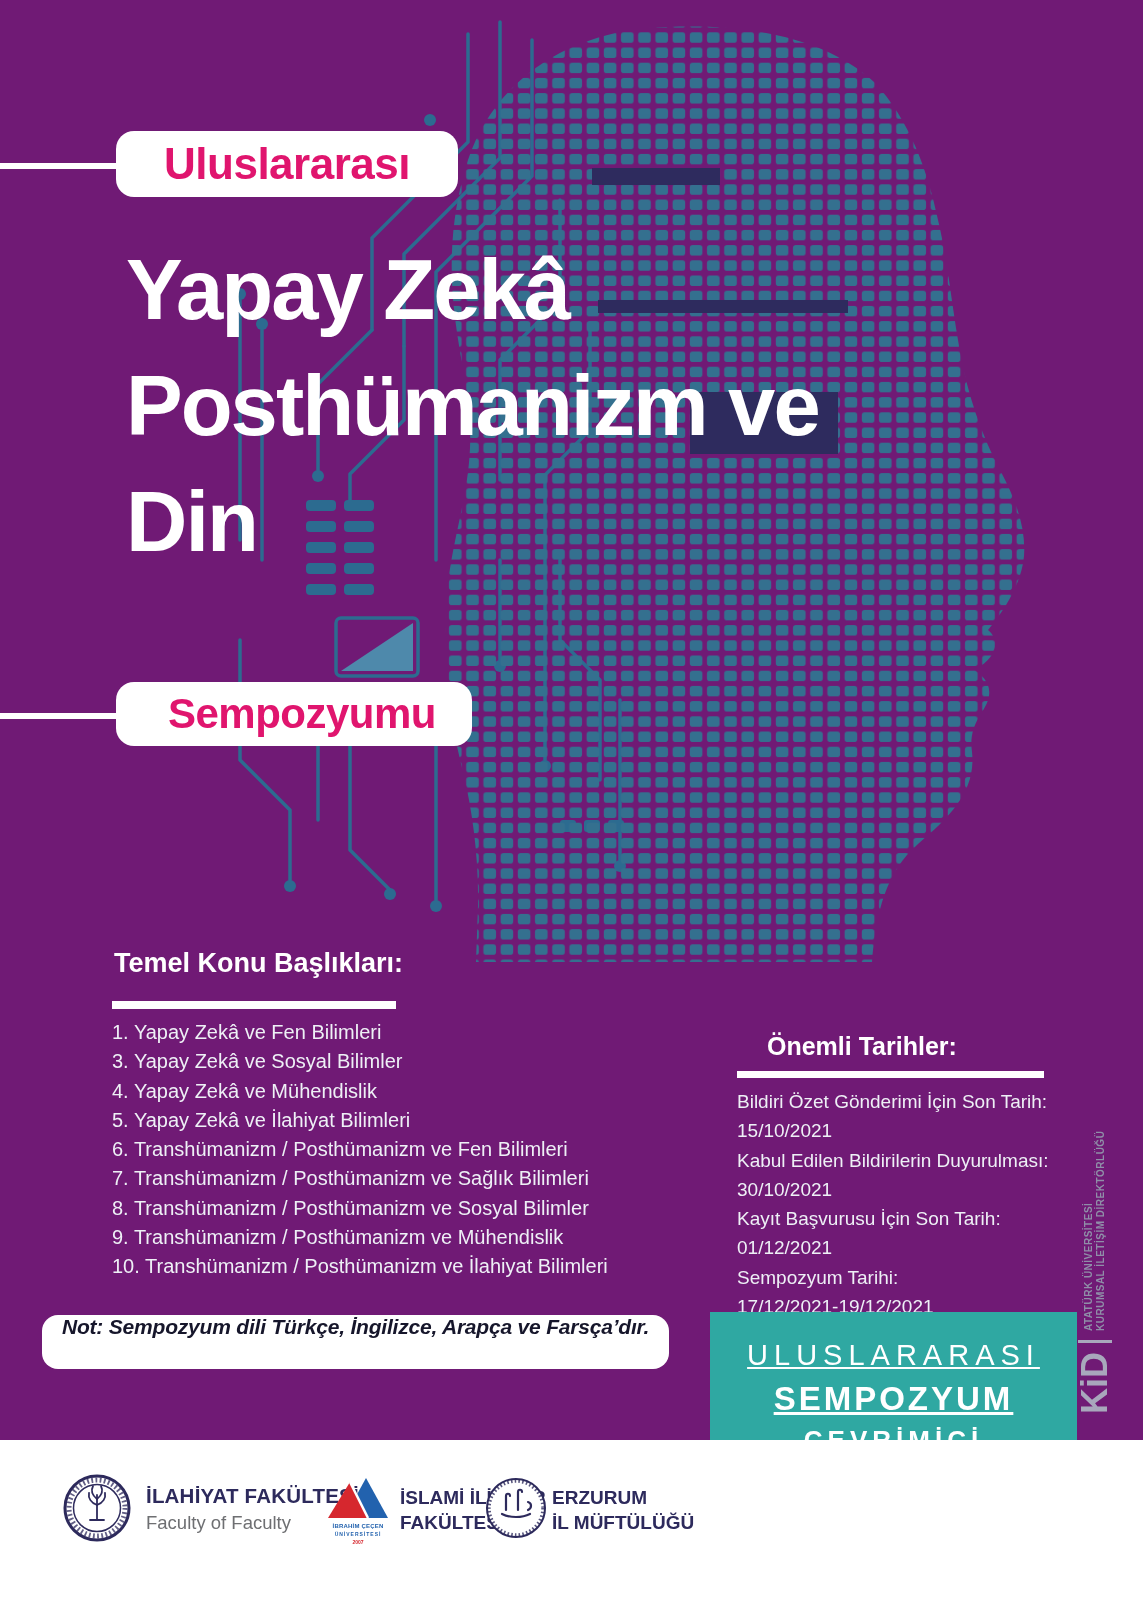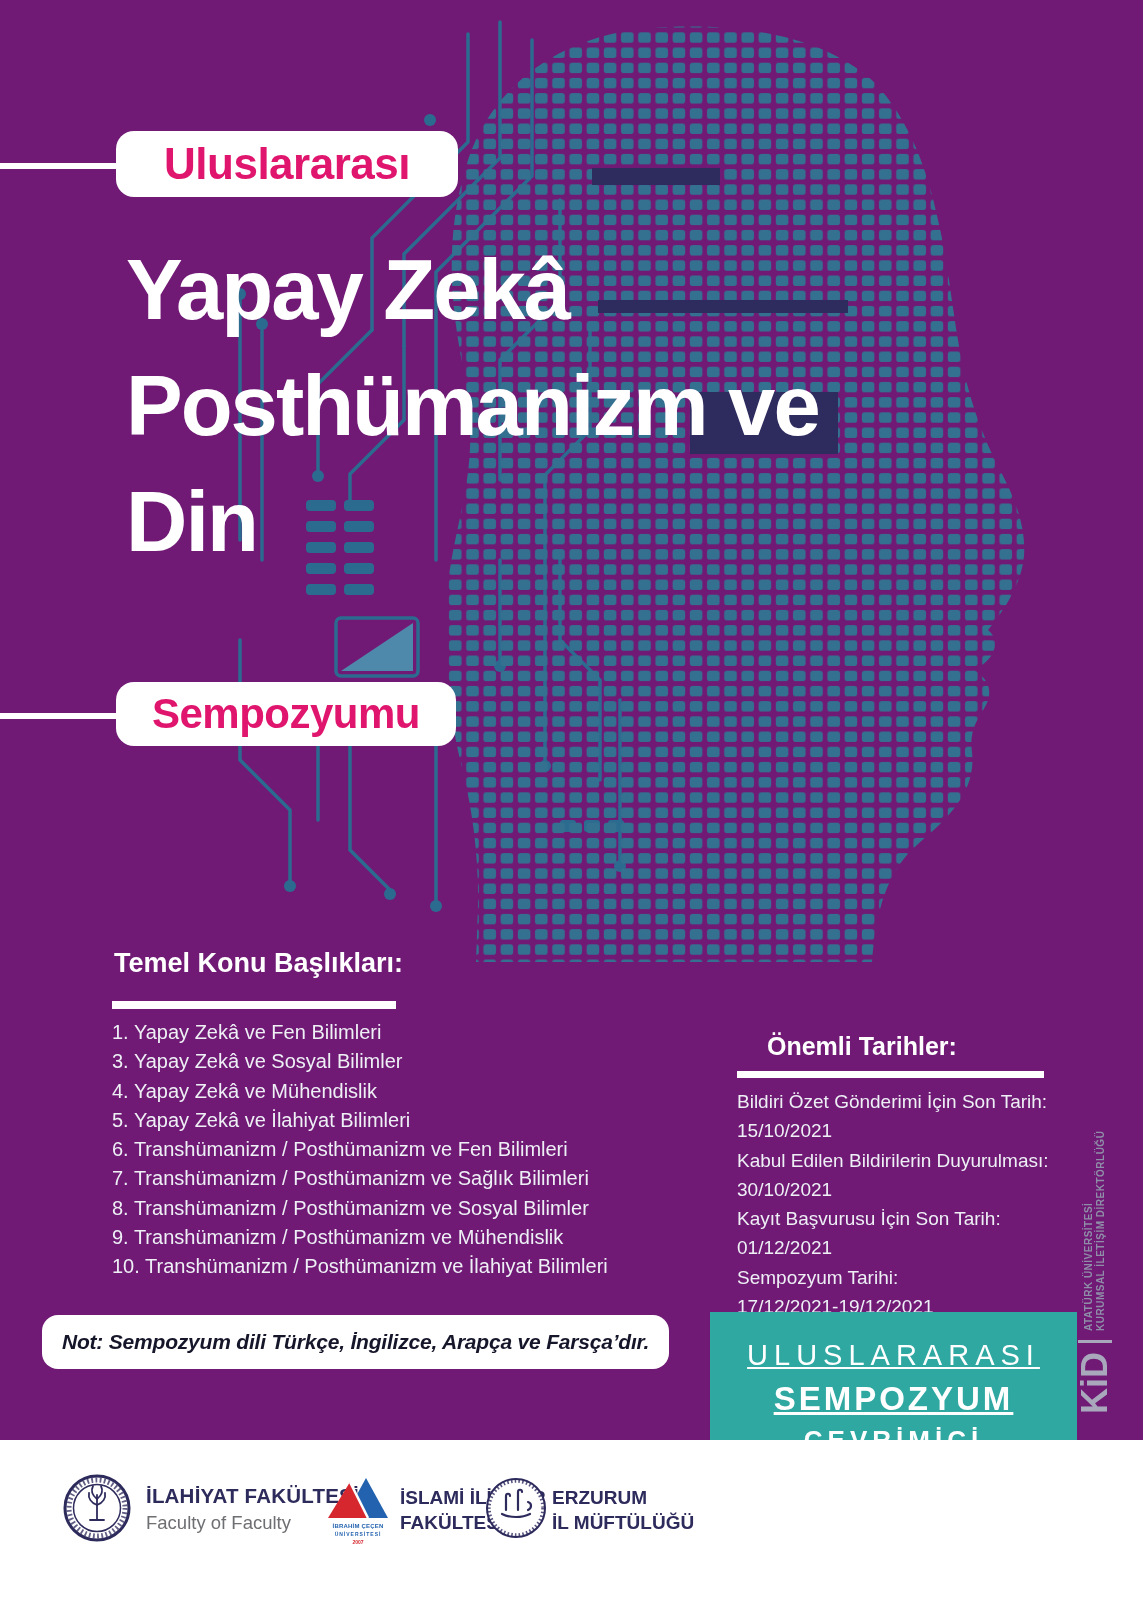--- a/index.html
+++ b/index.html
@@ -16,21 +16,21 @@
   .connector.top{left:0;top:163px;width:122px;}
   .connector.bottom{left:0;top:713px;width:122px;}
 
   
   .badge{
     position:absolute;background:#ffffff;border-radius:18px;
     display:flex;align-items:center;justify-content:center;
     color:#e0156e;font-weight:700;
   }
   .badge.intl{left:116px;top:131px;width:342px;height:66px;font-size:44px;letter-spacing:-0.5px;}
-  .badge.symp{left:116px;top:682px;width:340px;height:64px;font-size:42px;letter-spacing:-0.5px;}
+  .badge.symp{left:116px;top:682px;width:340px;height:64px;font-size:42px;letter-spacing:-0.5px;padding-left:16px;}
 
   
   .title{position:absolute;left:126px;top:232px;color:#ffffff;font-weight:700;
          font-size:85px;line-height:116px;letter-spacing:-2px;white-space:nowrap;}
 
   
   .topics-heading{position:absolute;left:114px;top:948px;color:#fff;font-size:27px;font-weight:700;}
   .bar{position:absolute;background:#ffffff;}
   .topics-bar{left:112px;top:1001px;width:284px;height:8px;}
   .topics-list{position:absolute;left:112px;top:1018px;margin:0;padding:0;list-style:none;
@@ -38,21 +38,21 @@
 
   
   .dates-heading{position:absolute;left:737px;top:1032px;color:#fff;font-size:25px;font-weight:700;margin-left:30px;}
   .dates-bar{left:737px;top:1071px;width:307px;height:7px;}
   .dates-list{position:absolute;left:737px;top:1087px;color:#eef0f6;font-size:19px;
               line-height:29.3px;font-weight:400;}
 
   
   .note-pill{
     position:absolute;left:42px;top:1315px;width:627px;height:54px;background:#ffffff;
-    border-radius:16px;display:flex;align-items:center;justify-content:center;
+    border-radius:16px;display:flex;justify-content:center;
     color:#16162b;font-size:21px;font-style:italic;font-weight:700;letter-spacing:-0.2px;
   }
 
   
   .event-box{
     position:absolute;left:710px;top:1312px;width:367px;height:241px;background:#2fa8a2;
     display:flex;flex-direction:column;align-items:center;justify-content:center;
     color:#ffffff;text-align:center;text-decoration:underline;
   }
   .event-l1{font-size:29px;font-weight:400;letter-spacing:6px;}

